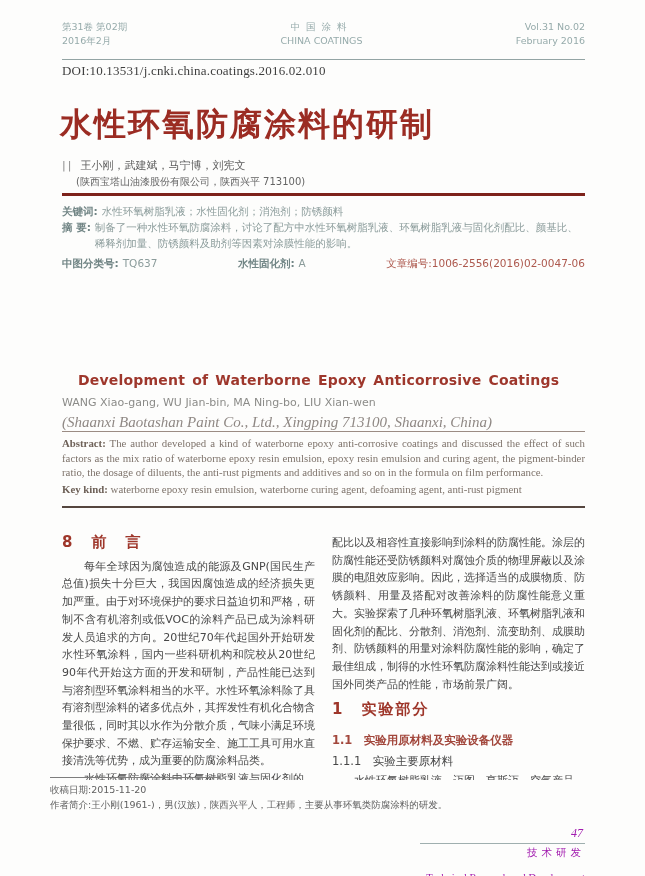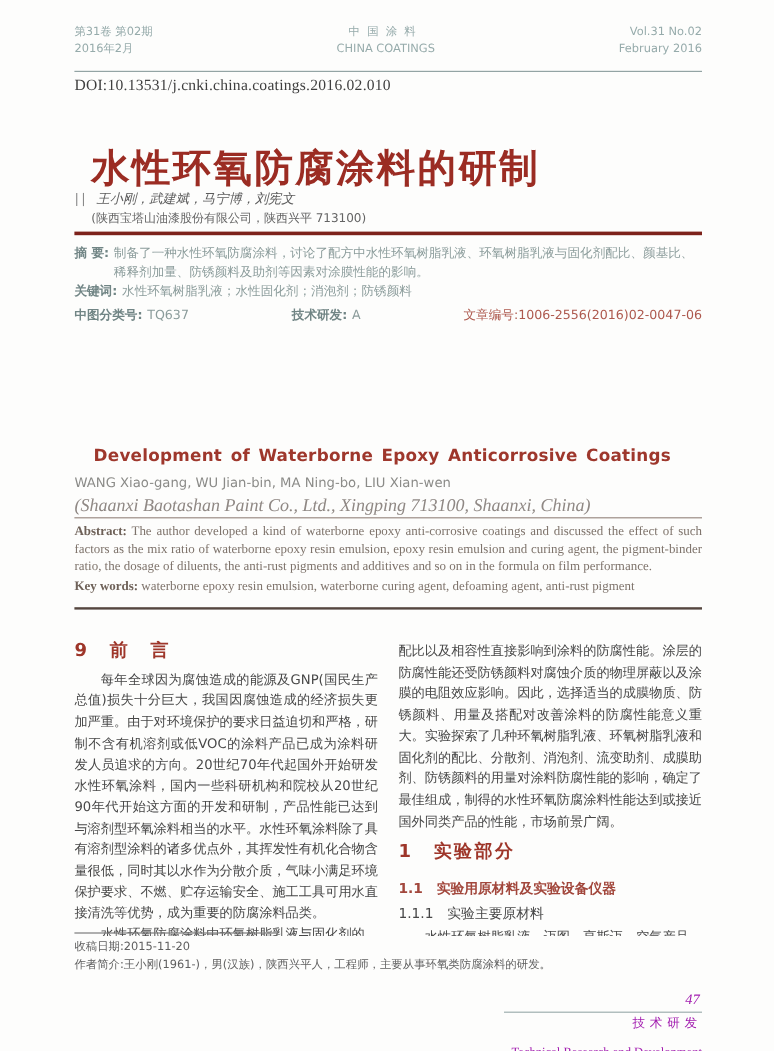--- a/index.html
+++ b/index.html
@@ -11,25 +11,25 @@
   }
   
   .masthead{position:absolute;top:20px;left:62px;width:523px;display:flex;justify-content:space-between;
     font-family:"DejaVu Sans","Liberation Sans",sans-serif;font-size:9.5px;line-height:14px;color:#96abab;}
   .mast-center{text-align:center;}
   .mast-center .cn{letter-spacing:6px;}
   .mast-right{text-align:right;}
   .mast-rule{position:absolute;top:59px;left:62px;width:523px;height:1px;background:#93a4a4;}
   .doi{position:absolute;top:63px;left:62px;font-size:13px;color:#3e3e3e;letter-spacing:0.2px;}
   
-  .title-cn{position:absolute;top:103px;left:60px;margin:16px;
+  .title-cn{position:absolute;top:103px;left:60px;margin:0;
     font-family:Liberation Mono, monospace;
     font-size:32px;font-weight:bold;letter-spacing:2px;color:#9b2c23;}
   .authors-cn{position:absolute;top:158px;left:62px;font-size:11px;color:#5c5c5c;
-    font-family:"DejaVu Sans","Liberation Sans",sans-serif;font-style:italic;}
+    font-family:"DejaVu Sans","Liberation Sans",sans-serif;}
   .authors-cn .mark{color:#8a8a8a;margin-right:7px;letter-spacing:2px;}
   .affil-cn{position:absolute;top:175px;left:76px;font-size:10px;color:#646464;
     font-family:"DejaVu Sans","Liberation Sans",sans-serif;}
   .red-rule{position:absolute;top:193px;left:62px;width:523px;height:3px;background:#7d221b;}
   
   .abstract-cn{position:absolute;top:203px;left:62px;width:523px;
     font-size:10.5px;line-height:16px;color:#8b9c9b;
     font-family:"DejaVu Sans","Liberation Sans",sans-serif;}
   .abstract-cn .row{display:flex;}
   .abstract-cn .lbl{flex:none;font-weight:bold;color:#718585;margin-right:4px;}
@@ -54,21 +54,21 @@
   .col{width:253px;font-size:11px;line-height:17.7px;text-align:justify;color:#474747;
     font-family:"DejaVu Sans","Liberation Sans",sans-serif;}
   .col p{margin:0;}
   .col .indent{text-indent:2em;}
   .sec{margin:0 0 6px 0;font-size:15px;font-weight:bold;color:#9e362a;letter-spacing:2px;
     font-family:"DejaVu Sans","Liberation Sans",sans-serif;}
   .sec.sec1{margin:8px 0 5px 0;}
   .subsec{margin:13px 0 2px 0;font-size:11.5px;font-weight:bold;color:#a2473c;}
   .subsubsec{margin:3px 0 2px 0;font-size:11.5px;font-weight:normal;color:#474747;}
   
-  .footnote{position:absolute;top:777px;left:62px;width:523px;font-size:9.5px;line-height:15px;color:#606060;
+  .footnote{position:absolute;top:777px;left:50px;width:523px;font-size:9.5px;line-height:15px;color:#606060;
     font-family:"DejaVu Sans","Liberation Sans",sans-serif;}
   .fn-rule{width:170px;height:1px;background:#7d7d7d;margin-bottom:4px;}
   
   .footer{position:absolute;top:826px;right:60px;width:260px;text-align:right;color:#a21caf;}
   .pagenum{font-size:12px;font-style:italic;padding-right:2px;}
   .footer-rule{width:165px;height:1px;background:#9fafaf;margin:2px 0 2px auto;}
   .footer-cn{font-size:10.5px;letter-spacing:4px;
     font-family:"DejaVu Sans","Liberation Sans",sans-serif;}
   .footer-en{font-size:10.5px;margin-top:12px;}
 </style>
@@ -96,48 +96,48 @@
 
   <h1 class="title-cn">水性环氧防腐涂料的研制</h1>
   <div class="authors-cn">
     <span class="mark">||</span><span>王小刚，武建斌，马宁博，刘宪文</span>
   </div>
   <div class="affil-cn">(陕西宝塔山油漆股份有限公司，陕西兴平  713100)</div>
   <div class="red-rule"></div>
 
   <div class="abstract-cn">
     <div class="row">
+      <span class="lbl">关键词:</span>
+      <span>水性环氧树脂乳液；水性固化剂；消泡剂；防锈颜料</span>
+    </div>
+    <div class="row">
       <span class="lbl">摘 要:</span>
       <span>制备了一种水性环氧防腐涂料，讨论了配方中水性环氧树脂乳液、环氧树脂乳液与固化剂配比、颜基比、稀释剂加量、防锈颜料及助剂等因素对涂膜性能的影响。</span>
     </div>
-    <div class="row">
-      <span class="lbl">关键词:</span>
-      <span>水性环氧树脂乳液；水性固化剂；消泡剂；防锈颜料</span>
-    </div>
     <div class="meta-row">
       <span><span class="lbl">中图分类号:</span><span>TQ637</span></span>
-      <span><span class="lbl">技术研发:</span><span>A</span></span>
+      <span><span class="lbl">水性固化剂:</span><span>A</span></span>
       <span class="meta-red"><span>文章编号:</span><span>1006-2556(2016)02-0047-06</span></span>
     </div>
   </div>
 
   <h2 class="title-en">Development of Waterborne Epoxy Anticorrosive Coatings</h2>
   <div class="authors-en">WANG Xiao-gang, WU Jian-bin, MA Ning-bo, LIU Xian-wen</div>
   <div class="affil-en">(Shaanxi Baotashan Paint Co., Ltd., Xingping 713100, Shaanxi, China)</div>
 
   <div class="abs-rule-top"></div>
   <div class="abstract-en">
     <p><span class="lbl">Abstract:</span> <span>The author developed a kind of waterborne epoxy anti-corrosive coatings and discussed the effect of such factors as the mix ratio of waterborne epoxy resin emulsion, epoxy resin emulsion and curing agent, the pigment-binder ratio, the dosage of diluents, the anti-rust pigments and additives and so on in the formula on film performance.</span></p>
-    <p><span class="lbl">Key words:</span> <span>waterborne epoxy resin emulsion, waterborne curing agent, defoaming agent, anti-rust pigment</span></p>
+    <p><span class="lbl">Key kind:</span> <span>waterborne epoxy resin emulsion, waterborne curing agent, defoaming agent, anti-rust pigment</span></p>
   </div>
   <div class="abs-rule-bottom"></div>
 
   <div class="columns">
     <div class="col">
-      <h3 class="sec">9　前　言</h3>
+      <h3 class="sec">8　前　言</h3>
       <p class="indent">每年全球因为腐蚀造成的能源及GNP(国民生产总值)损失十分巨大，我国因腐蚀造成的经济损失更加严重。由于对环境保护的要求日益迫切和严格，研制不含有机溶剂或低VOC的涂料产品已成为涂料研发人员追求的方向。20世纪70年代起国外开始研发水性环氧涂料，国内一些科研机构和院校从20世纪90年代开始这方面的开发和研制，产品性能已达到与溶剂型环氧涂料相当的水平。水性环氧涂料除了具有溶剂型涂料的诸多优点外，其挥发性有机化合物含量很低，同时其以水作为分散介质，气味小满足环境保护要求、不燃、贮存运输安全、施工工具可用水直接清洗等优势，成为重要的防腐涂料品类。</p>
       <p class="indent">水性环氧防腐涂料中环氧树脂乳液与固化剂的</p>
     </div>
     <div class="col">
       <p>配比以及相容性直接影响到涂料的防腐性能。涂层的防腐性能还受防锈颜料对腐蚀介质的物理屏蔽以及涂膜的电阻效应影响。因此，选择适当的成膜物质、防锈颜料、用量及搭配对改善涂料的防腐性能意义重大。实验探索了几种环氧树脂乳液、环氧树脂乳液和固化剂的配比、分散剂、消泡剂、流变助剂、成膜助剂、防锈颜料的用量对涂料防腐性能的影响，确定了最佳组成，制得的水性环氧防腐涂料性能达到或接近国外同类产品的性能，市场前景广阔。</p>
       <h3 class="sec sec1">1　实验部分</h3>
       <h4 class="subsec">1.1　实验用原材料及实验设备仪器</h4>
       <h4 class="subsubsec">1.1.1　实验主要原材料</h4>
       <p class="indent">水性环氧树脂乳液，迈图、亨斯迈、空气产品、壳</p>
     </div>

